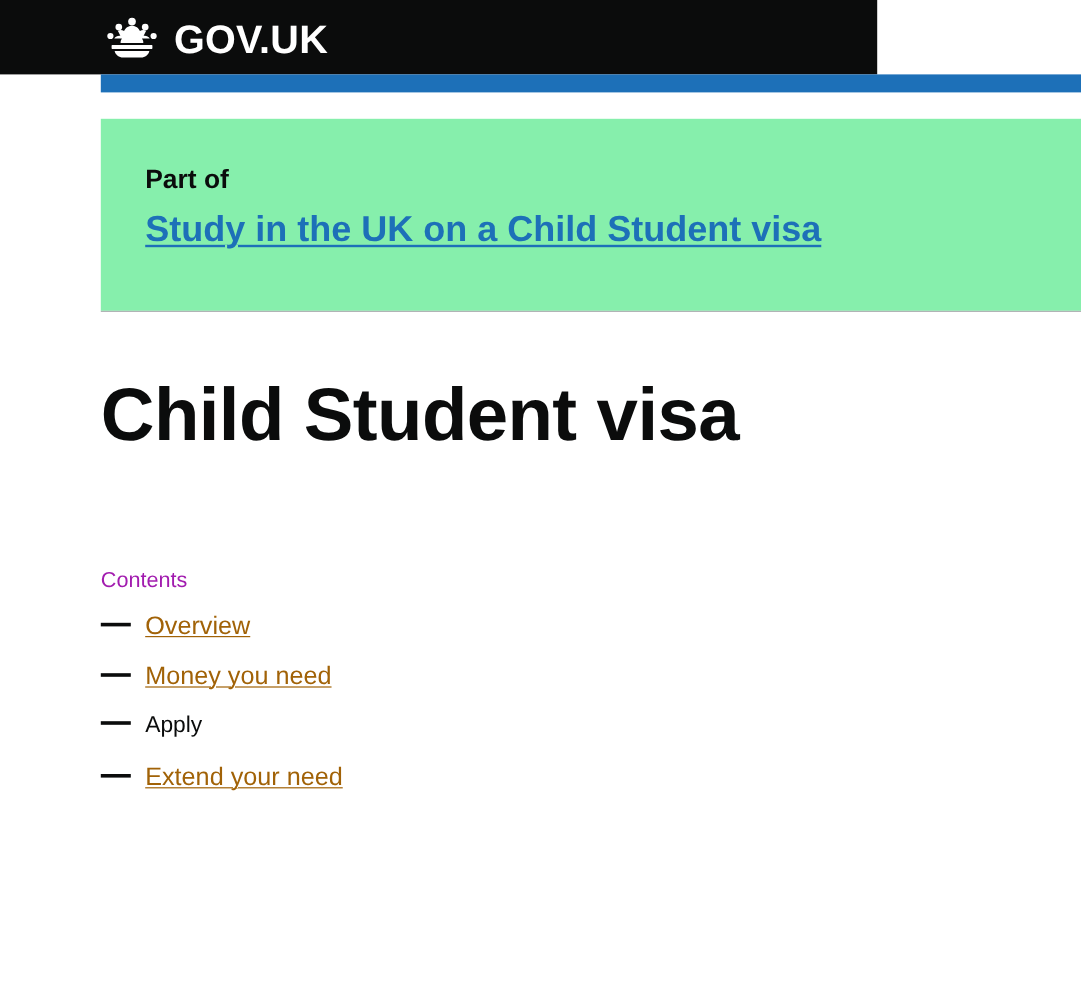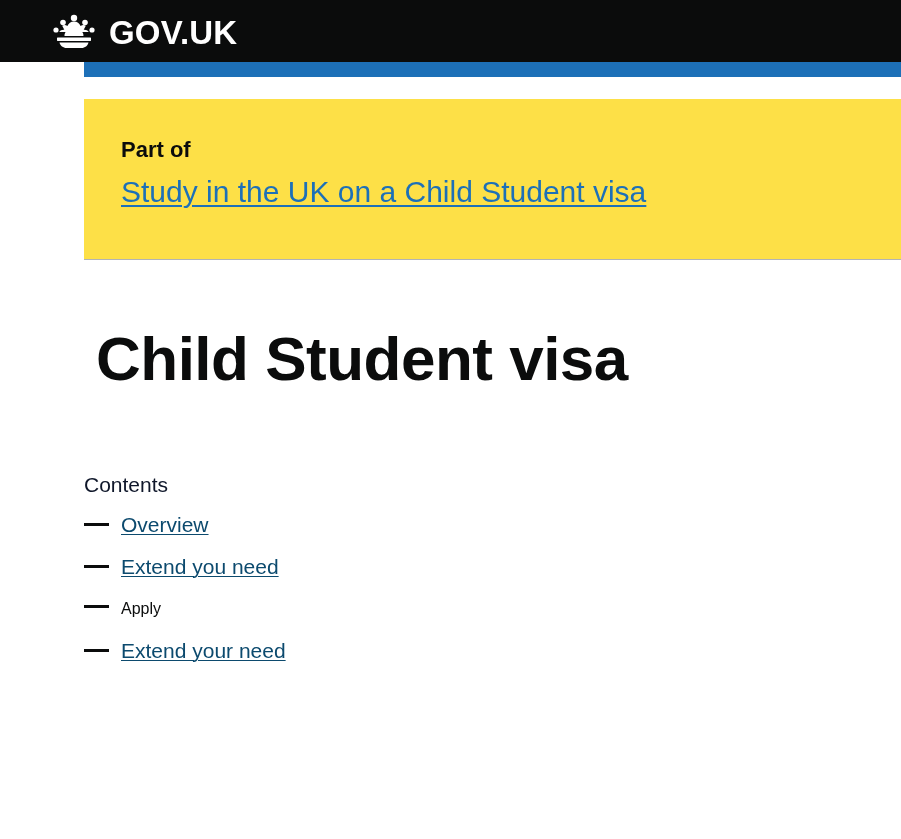--- a/index.html
+++ b/index.html
@@ -13,25 +13,25 @@
     font-family: "Liberation Sans", sans-serif;
     color: #0b0c0c;
     overflow: hidden;
     position: relative;
   }
 
   
   .govuk-header {
     background: #0b0c0c;
     height: 62px;
-    width: 901px;
+    width: 731px;
     display: flex;
     align-items: center;
     box-sizing: border-box;
-    padding-left: 48px;
+    padding-left: 84px;
   }
   .header-logo {
     display: flex;
     align-items: center;
     gap: 9px;
     text-decoration: none;
     color: #ffffff;
   }
   .crown-icon {
     display: block;
@@ -59,34 +59,34 @@
     background: #1d70b8;
   }
 
   
   .part-of-panel {
     position: absolute;
     top: 99px;
     left: 84px;
     width: 817px;
     height: 160px;
-    background: #fde047;
+    background: #86efac;
     box-sizing: border-box;
     padding: 38px 0 0 37px;
   }
   .part-of-label {
     font-size: 22px;
     font-weight: bold;
     line-height: 1.2;
     color: #0b0c0c;
     margin: 0 0 11px 0;
   }
   .part-of-link {
     font-size: 30px;
-    font-weight: normal;
+    font-weight: bold;
     line-height: 1.2;
     color: #1d70b8;
     text-decoration: underline;
     text-underline-offset: 3px;
     text-decoration-thickness: 2px;
     display: inline-block;
     cursor: pointer;
   }
 
   
@@ -103,34 +103,34 @@
   .page-title {
     position: absolute;
     top: 314px;
     left: 84px;
     width: 800px;
     font-size: 62px;
     font-weight: bold;
     line-height: 1.05;
     letter-spacing: -0.5px;
     color: #0b0c0c;
-    margin: 12px;
+    margin: 0;
   }
 
   
   .contents-block {
     position: absolute;
     top: 472px;
     left: 84px;
     width: 700px;
   }
   .contents-heading {
-    font-size: 21px;
+    font-size: 18px;
     line-height: 1.25;
-    color: #0f172a;
+    color: #a21caf;
     margin: 0 0 14px 0;
   }
   .contents-list {
     list-style: none;
     margin: 0;
     padding: 0;
   }
   .contents-item {
     display: flex;
     align-items: baseline;
@@ -147,28 +147,28 @@
     display: inline-block;
     width: 25px;
     height: 3px;
     background: #0b0c0c;
     position: relative;
     top: -6px;
   }
   .contents-link {
     font-size: 21px;
     line-height: 1.25;
-    color: #0c4a6e;
+    color: #a16207;
     text-decoration: underline;
     text-underline-offset: 2px;
     text-decoration-thickness: 1px;
     cursor: pointer;
   }
   .contents-current {
-    font-size: 16px;
+    font-size: 19px;
     line-height: 1.25;
     color: #0b0c0c;
     text-decoration: none;
   }
 </style>
 </head>
 <body>
 
 <div class="govuk-header">
   <a class="header-logo" href="#">
@@ -202,21 +202,21 @@
 
 <div class="contents-block">
   <p class="contents-heading">Contents</p>
   <ul class="contents-list" id="contents-list">
       <li class="contents-item">
         <span class="dash"><span></span></span>
         <a class="contents-link" href="#">Overview</a>
       </li>
       <li class="contents-item">
         <span class="dash"><span></span></span>
-        <a class="contents-link" href="#">Extend you need</a>
+        <a class="contents-link" href="#">Money you need</a>
       </li>
       <li class="contents-item">
         <span class="dash"><span></span></span>
         <span class="contents-current">Apply</span>
       </li>
       <li class="contents-item">
         <span class="dash"><span></span></span>
         <a class="contents-link" href="#">Extend your need</a>
       </li>
     </ul>

